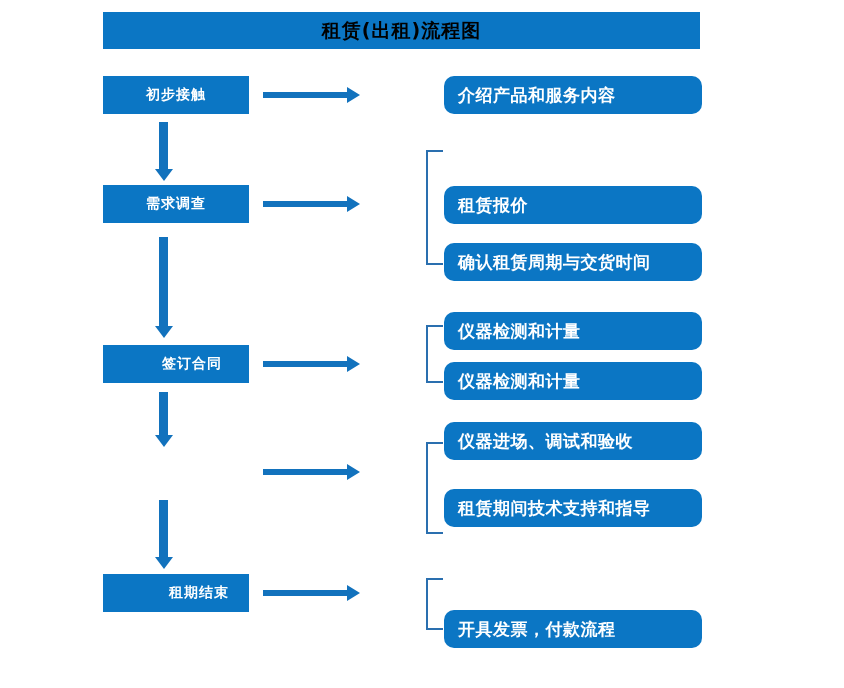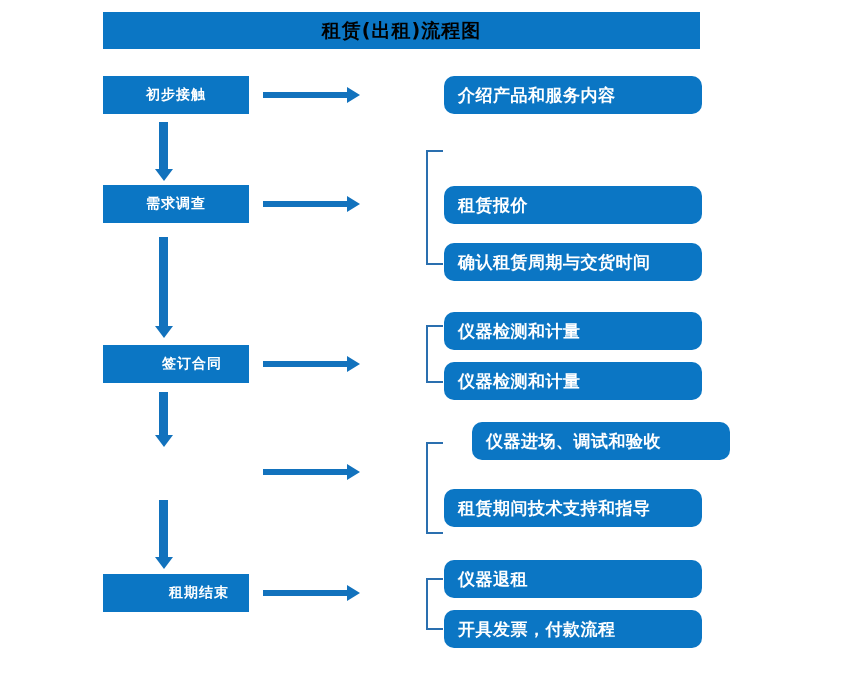--- a/index.html
+++ b/index.html
@@ -144,18 +144,17 @@
   <div class="bracket" style="top:150px; height:115px;"></div>
   <div class="bracket" style="top:325px; height:58px;"></div>
   <div class="bracket" style="top:442px; height:92px;"></div>
   <div class="bracket" style="top:578px; height:52px;"></div>
 
   <div class="node right" style="top:76px;">介绍产品和服务内容</div>
   <div class="node right" style="top:243px;">确认租赁周期与交货时间</div>
   <div class="node right" style="top:186px;">租赁报价</div>
   <div class="node right" style="top:312px;">仪器检测和计量</div>
   <div class="node right" style="top:362px;">仪器检测和计量</div>
-  <div class="node right" style="top:422px;margin-left:28px;">仪器进场、调试和验收</div>
+  <div class="node right" style="top:422px;">仪器进场、调试和验收</div>
   <div class="node right" style="top:489px;text-align:center;">租赁期间技术支持和指导</div>
-  <div class="node right" style="top:560px;">仪器退租</div>
   <div class="node right" style="top:610px;">开具发票，付款流程</div>
 
 </div>
 
 </body></html>

